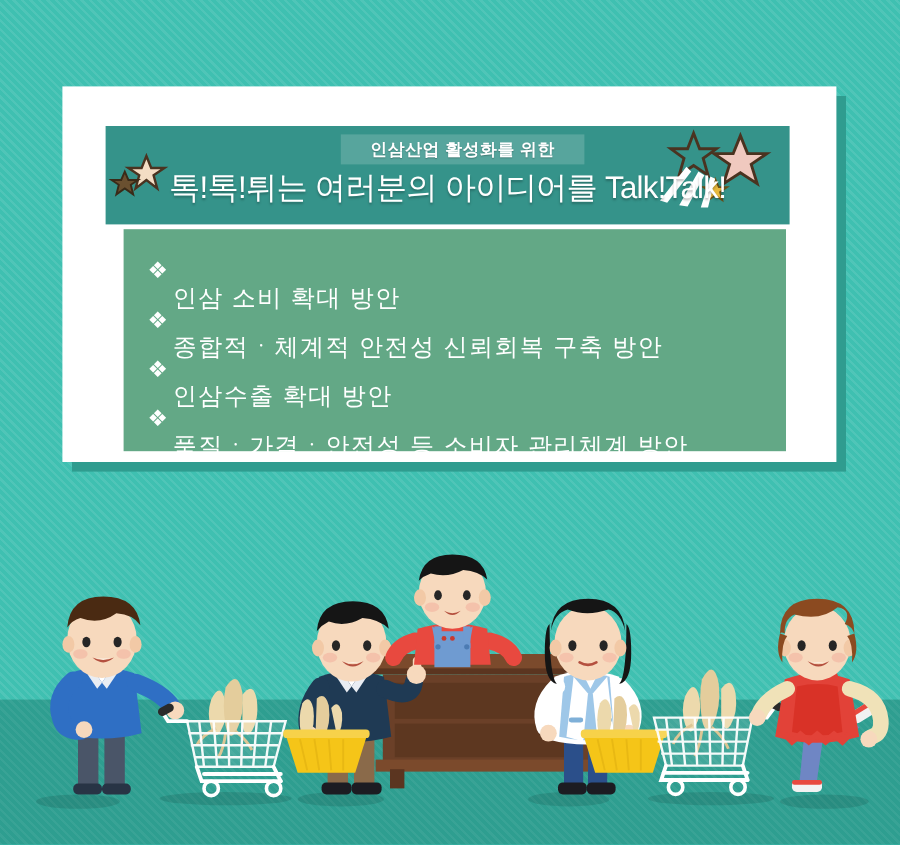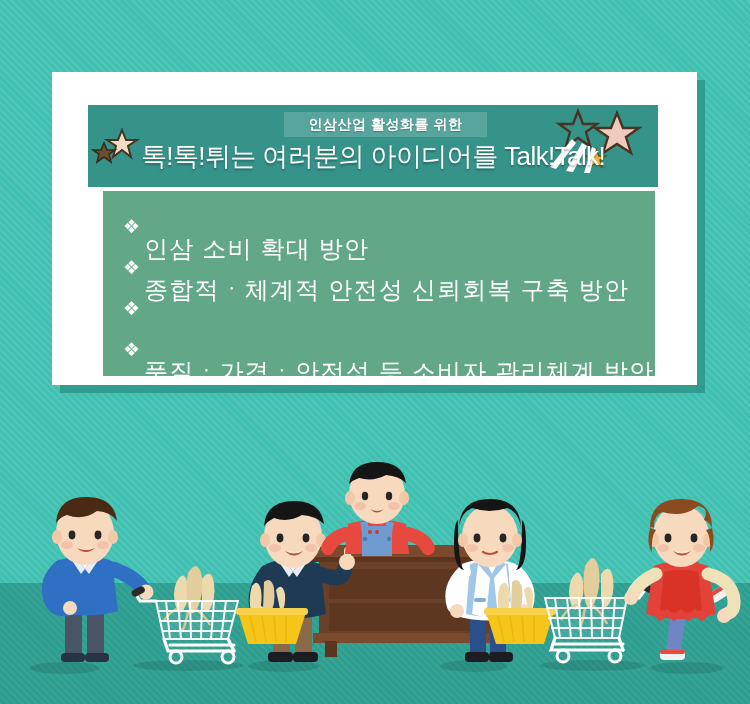--- a/index.html
+++ b/index.html
@@ -70,21 +70,21 @@
   }
   .bullet-row:nth-of-type(1){top:19px;}
   .bullet-row:nth-of-type(2){top:60px;}
   .bullet-row:nth-of-type(3){top:101px;}
   .bullet-row:nth-of-type(4){top:142px;}
   .bullet-mark{
     color:#ffffff;font-size:19px;margin-right:4px;line-height:1;
     transform:translateY(1px);
   }
   .bullet-text{
-    color:#ffffff;font-size:24px;font-weight:normal;letter-spacing:1.2px;margin-top:47px;
+    color:#ffffff;font-size:20px;font-weight:normal;letter-spacing:1.2px;margin-top:47px;
   }
 
   
   .figure{position:absolute;}
   .shadow-ell{
     position:absolute;border-radius:50%;
     background:rgba(0,0,0,.11);
   }
   svg{display:block;overflow:visible;}
 </style>
@@ -130,20 +130,21 @@
         <span class="bullet-text">인삼 소비 확대 방안</span>
       </div>
 
       <div class="bullet-row">
         <span class="bullet-mark">❖</span>
         <span class="bullet-text">종합적ㆍ체계적 안전성 신뢰회복 구축 방안</span>
       </div>
 
       <div class="bullet-row">
         <span class="bullet-mark">❖</span>
+        <span class="bullet-text">인삼수출 확대 방안</span>
       </div>
 
       <div class="bullet-row">
         <span class="bullet-mark">❖</span>
         <span class="bullet-text">품질ㆍ가격ㆍ안전성 등 소비자 관리체계 방안</span>
       </div>
 
     </div>
   </div>
 

